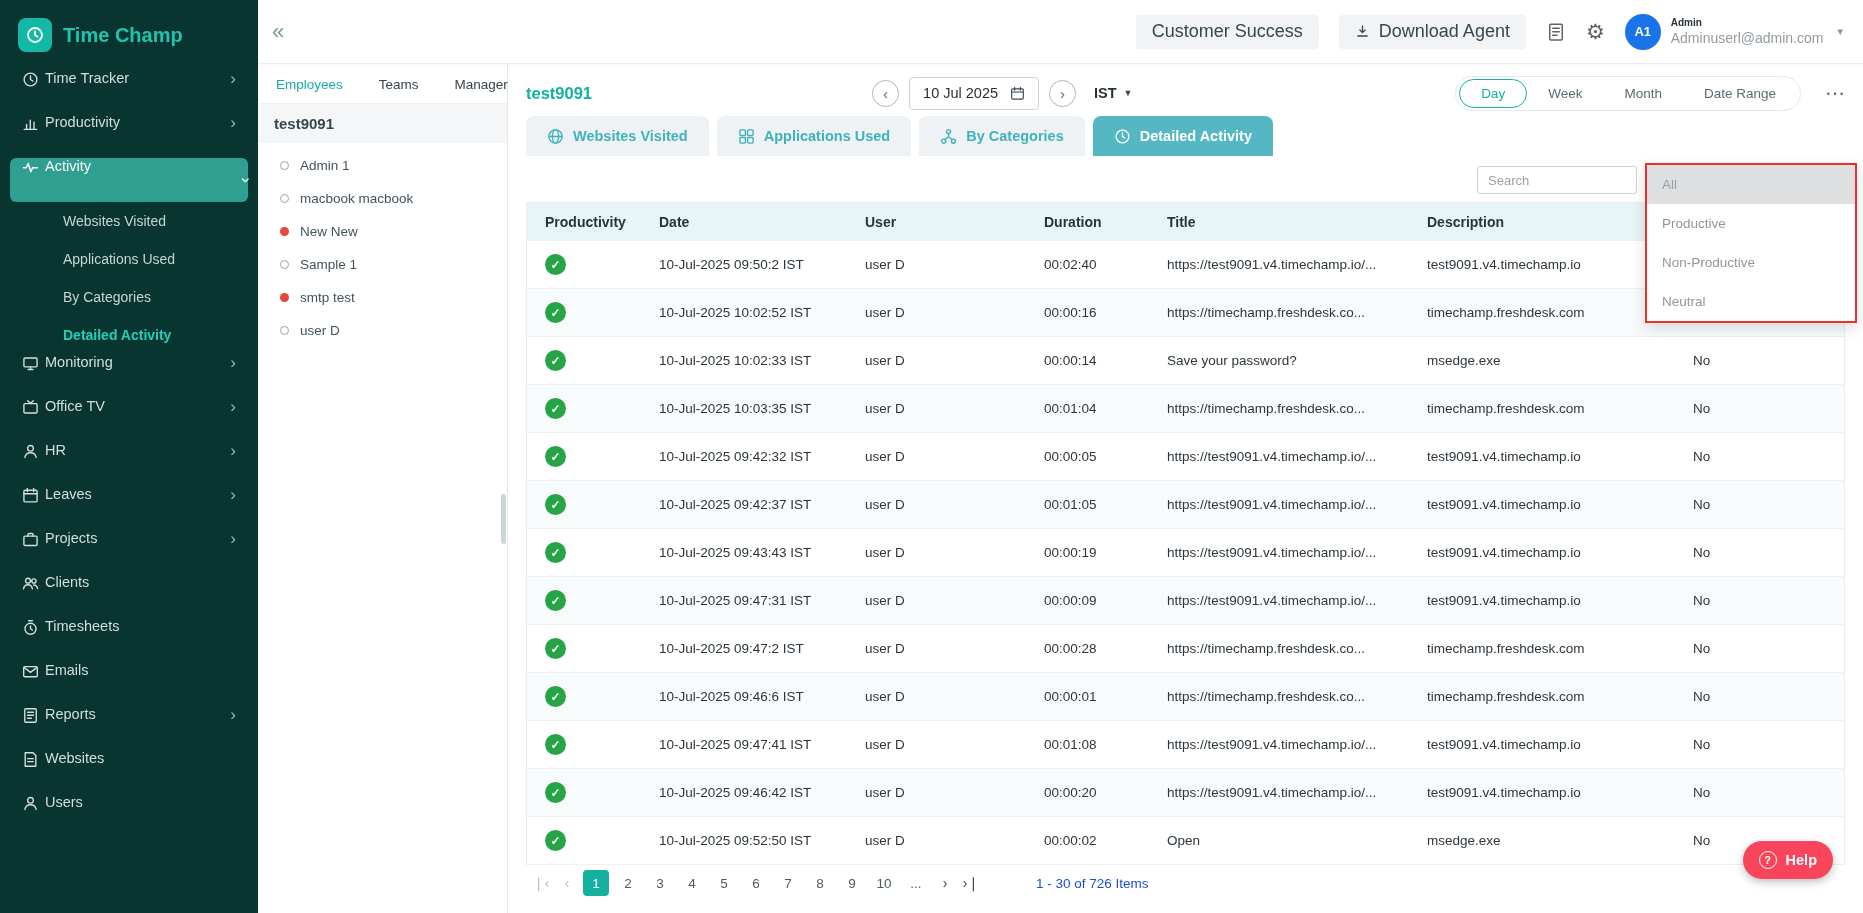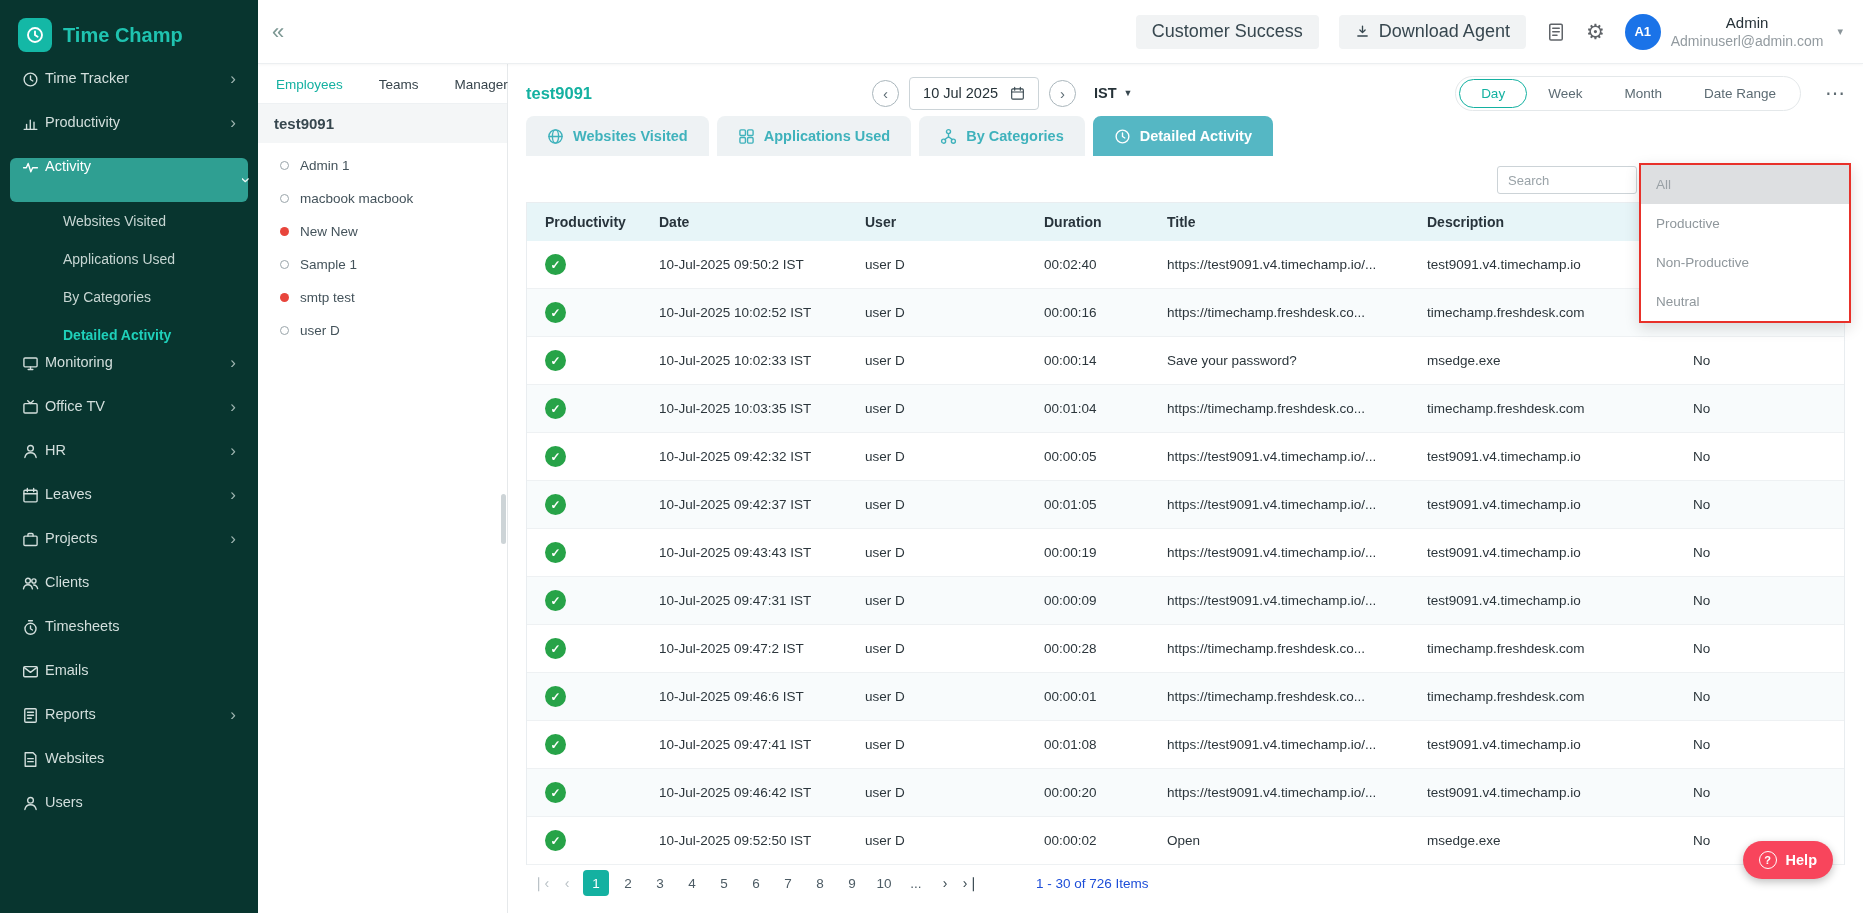--- a/index.html
+++ b/index.html
@@ -27,21 +27,21 @@
   .topbar { height:64px; background:#fff; border-bottom:1px solid #eceff1; box-shadow:0 1px 3px rgba(0,0,0,.04); display:flex; align-items:center; padding:0 20px 0 6px; position:relative; z-index:5; }
   .collapse-btn { font-size:22px; color:#7d9894; padding:0 8px; cursor:pointer; line-height:1; }
   .topbar-right { margin-left:auto; display:flex; align-items:center; gap:20px; }
   .hbtn { background:#f1f3f4; border:none; border-radius:4px; height:34px; padding:0 16px; font-size:18px; color:#37474f; display:flex; align-items:center; gap:9px; cursor:pointer; font-family:inherit; white-space:nowrap; }
   .hbtn svg { width:15px; height:15px; }
   .top-icon { color:#5f6368; display:flex; cursor:pointer; }
   .top-icon svg { width:20px; height:20px; }
   .gear { font-size:21px; color:#5f6368; cursor:pointer; line-height:1; }
   .user-chip { display:flex; align-items:center; gap:10px; cursor:pointer; }
   .avatar { width:36px; height:36px; border-radius:50%; background:#1a73e8; color:#fff; font-size:13px; font-weight:700; display:flex; align-items:center; justify-content:center; flex:none; }
-  .user-name { font-size:15px; font-weight:400; color:#263238; line-height:1.25;text-align:center; }
+  .user-name { font-size:10px; font-weight:700; color:#263238; line-height:1.25; }
   .user-email { font-size:14px; color:#939ba0; }
   .user-caret { color:#8a9499; font-size:11px; margin-left:4px; }
   .body-row { flex:1; display:flex; min-height:0; }
 
   
   .emp-panel { width:250px; min-width:250px; background:#fff; border-right:1px solid #e6e9eb; position:relative; }
   .emp-tabs { display:flex; gap:36px; padding:13px 18px 11px; border-bottom:1px solid #eef1f3; }
   .emp-tab { font-size:13.5px; color:#37444c; cursor:pointer; }
   .emp-tab.active { color:#14b1a1; }
   .emp-group { background:#f4f6f7; padding:11px 16px; font-size:15px; font-weight:700; color:#37474f; cursor:pointer; }
@@ -65,23 +65,23 @@
   .views { margin-left:auto; display:flex; align-items:center; border:1px solid #e4e8ea; border-radius:18px; height:35px; padding:0 3px; background:#fff; }
   .view-btn { padding:0 21px; height:29px; display:flex; align-items:center; font-size:13.5px; color:#5c6b73; border-radius:15px; cursor:pointer; white-space:nowrap; }
   .view-btn.active { border:1.5px solid #14b1a1; color:#14b1a1; }
   .dots { margin-left:24px; color:#5f6b72; font-size:20px; cursor:pointer; line-height:1; }
   .tabs { display:flex; gap:8px; margin-top:2px; height:40px; }
   .tab { display:flex; align-items:center; gap:9px; padding:0 21px; background:#eef2f4; border-radius:8px 8px 0 0; color:#3fb2bc; font-size:14.5px; font-weight:600; cursor:pointer; white-space:nowrap; }
   .tab .t-ic { display:flex; }
   .tab svg { width:17px; height:17px; }
   .tab.active { background:#55b7c4; color:#fff; }
   .filter-row { display:flex; justify-content:flex-end; height:28px; margin-top:10px; }
-  .search-input { width:140px; height:28px; border:1px solid #ccd3d7; border-radius:3px; padding:0 10px; font-size:13px; color:#333; font-family:inherit; outline:none; margin-right:208px; background:#fff; }
+  .search-input { width:160px; height:28px; border:1px solid #ccd3d7; border-radius:3px; padding:0 10px; font-size:13px; color:#333; font-family:inherit; outline:none; margin-right:208px; background:#fff; }
   .search-input::placeholder { color:#9aa3a8; }
-  .dropdown { position:absolute; top:99px; right:12px; width:212px; background:#fff; border:2px solid #e8312a; box-shadow:0 5px 14px rgba(0,0,0,.14); z-index:20; }
+  .dropdown { position:absolute; top:99px; right:6px; width:212px; background:#fff; border:2px solid #e8312a; box-shadow:0 5px 14px rgba(0,0,0,.14); z-index:20; }
   .dd-option { height:39px; display:flex; align-items:center; padding:0 15px; font-size:13.5px; color:#8f979c; cursor:pointer; background:#fff; }
   .dd-option.selected { background:#dddfe1; color:#9aa1a6; }
 
   .table { margin-top:8px; border:1px solid #e9edf0; border-bottom:none; }
   .t-head, .t-row { display:grid; grid-template-columns:132px 206px 179px 123px 260px 266px 1fr; align-items:center; }
   .t-head { background:#e7f5f8; height:38px; font-size:14px; font-weight:700; color:#28343c; }
   .t-row { height:48px; font-size:13.5px; color:#2c363c; border-bottom:1px solid #eef1f3; background:#fff; }
   .t-row:nth-child(even) { background:#f8fbfc; }
   .cell { padding-right:12px; white-space:nowrap; overflow:hidden; text-overflow:ellipsis; }
   .cell.first { padding-left:18px; }

